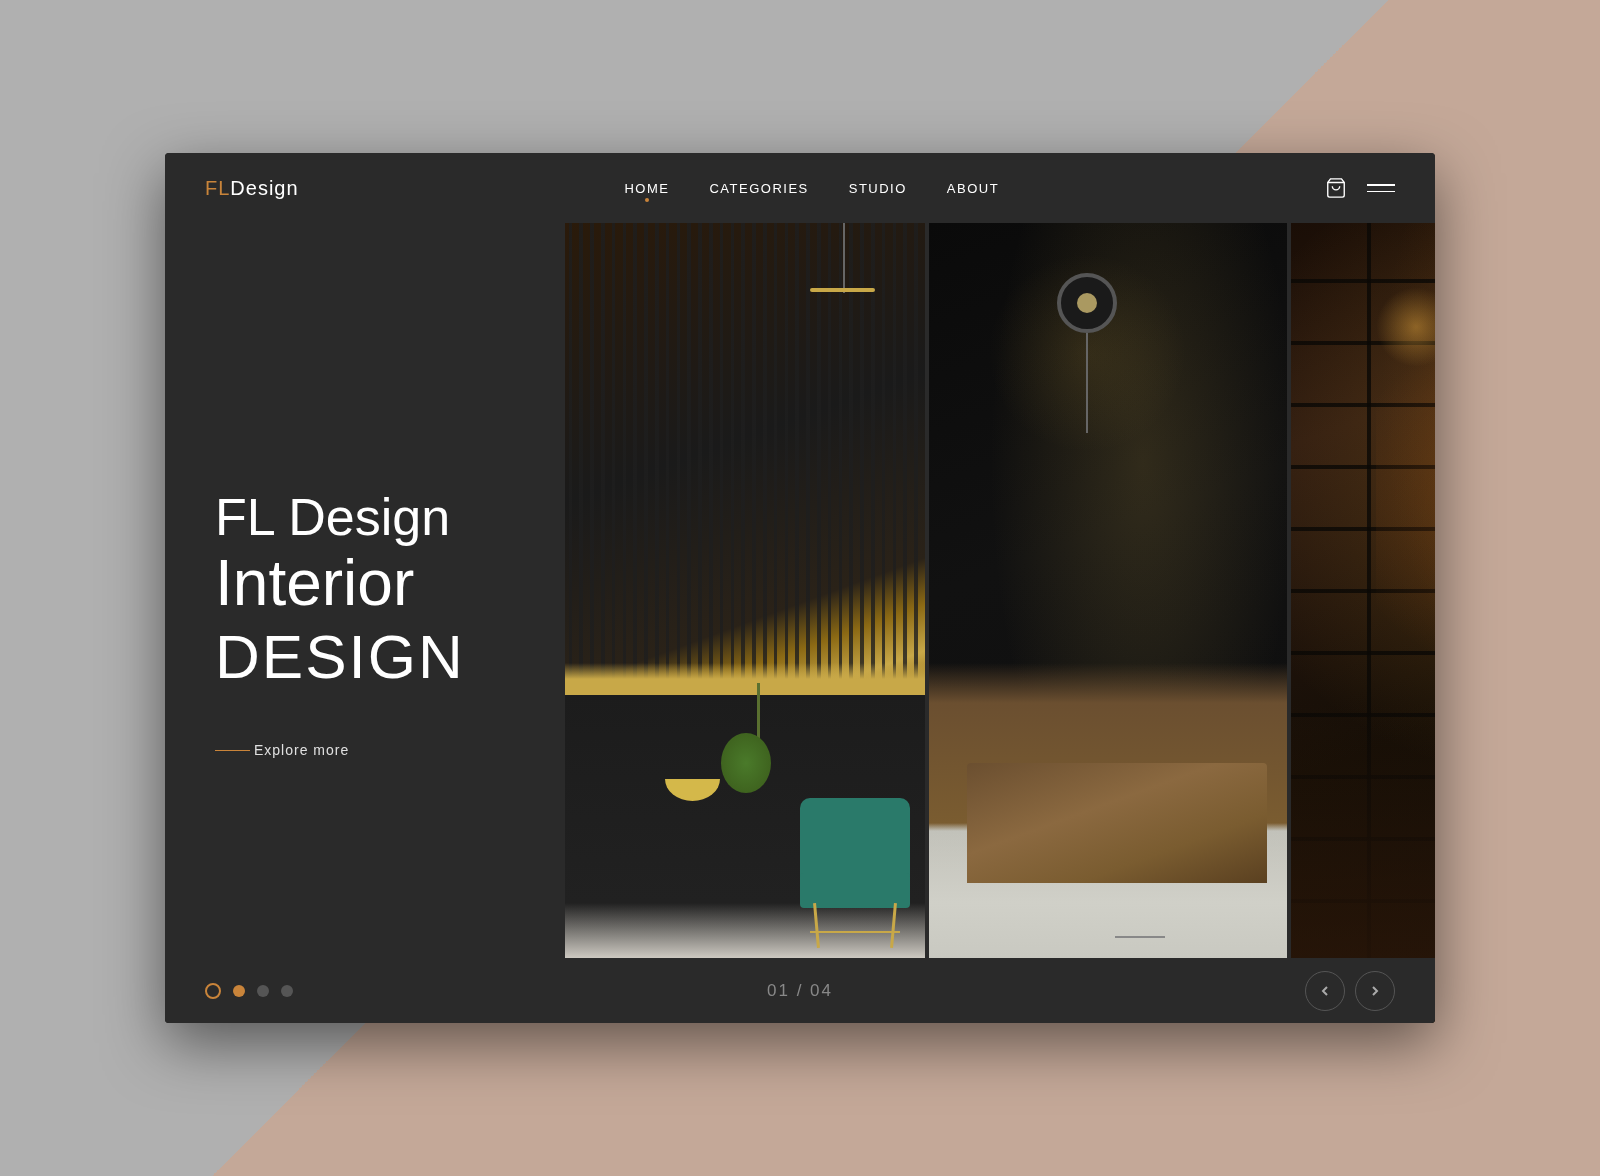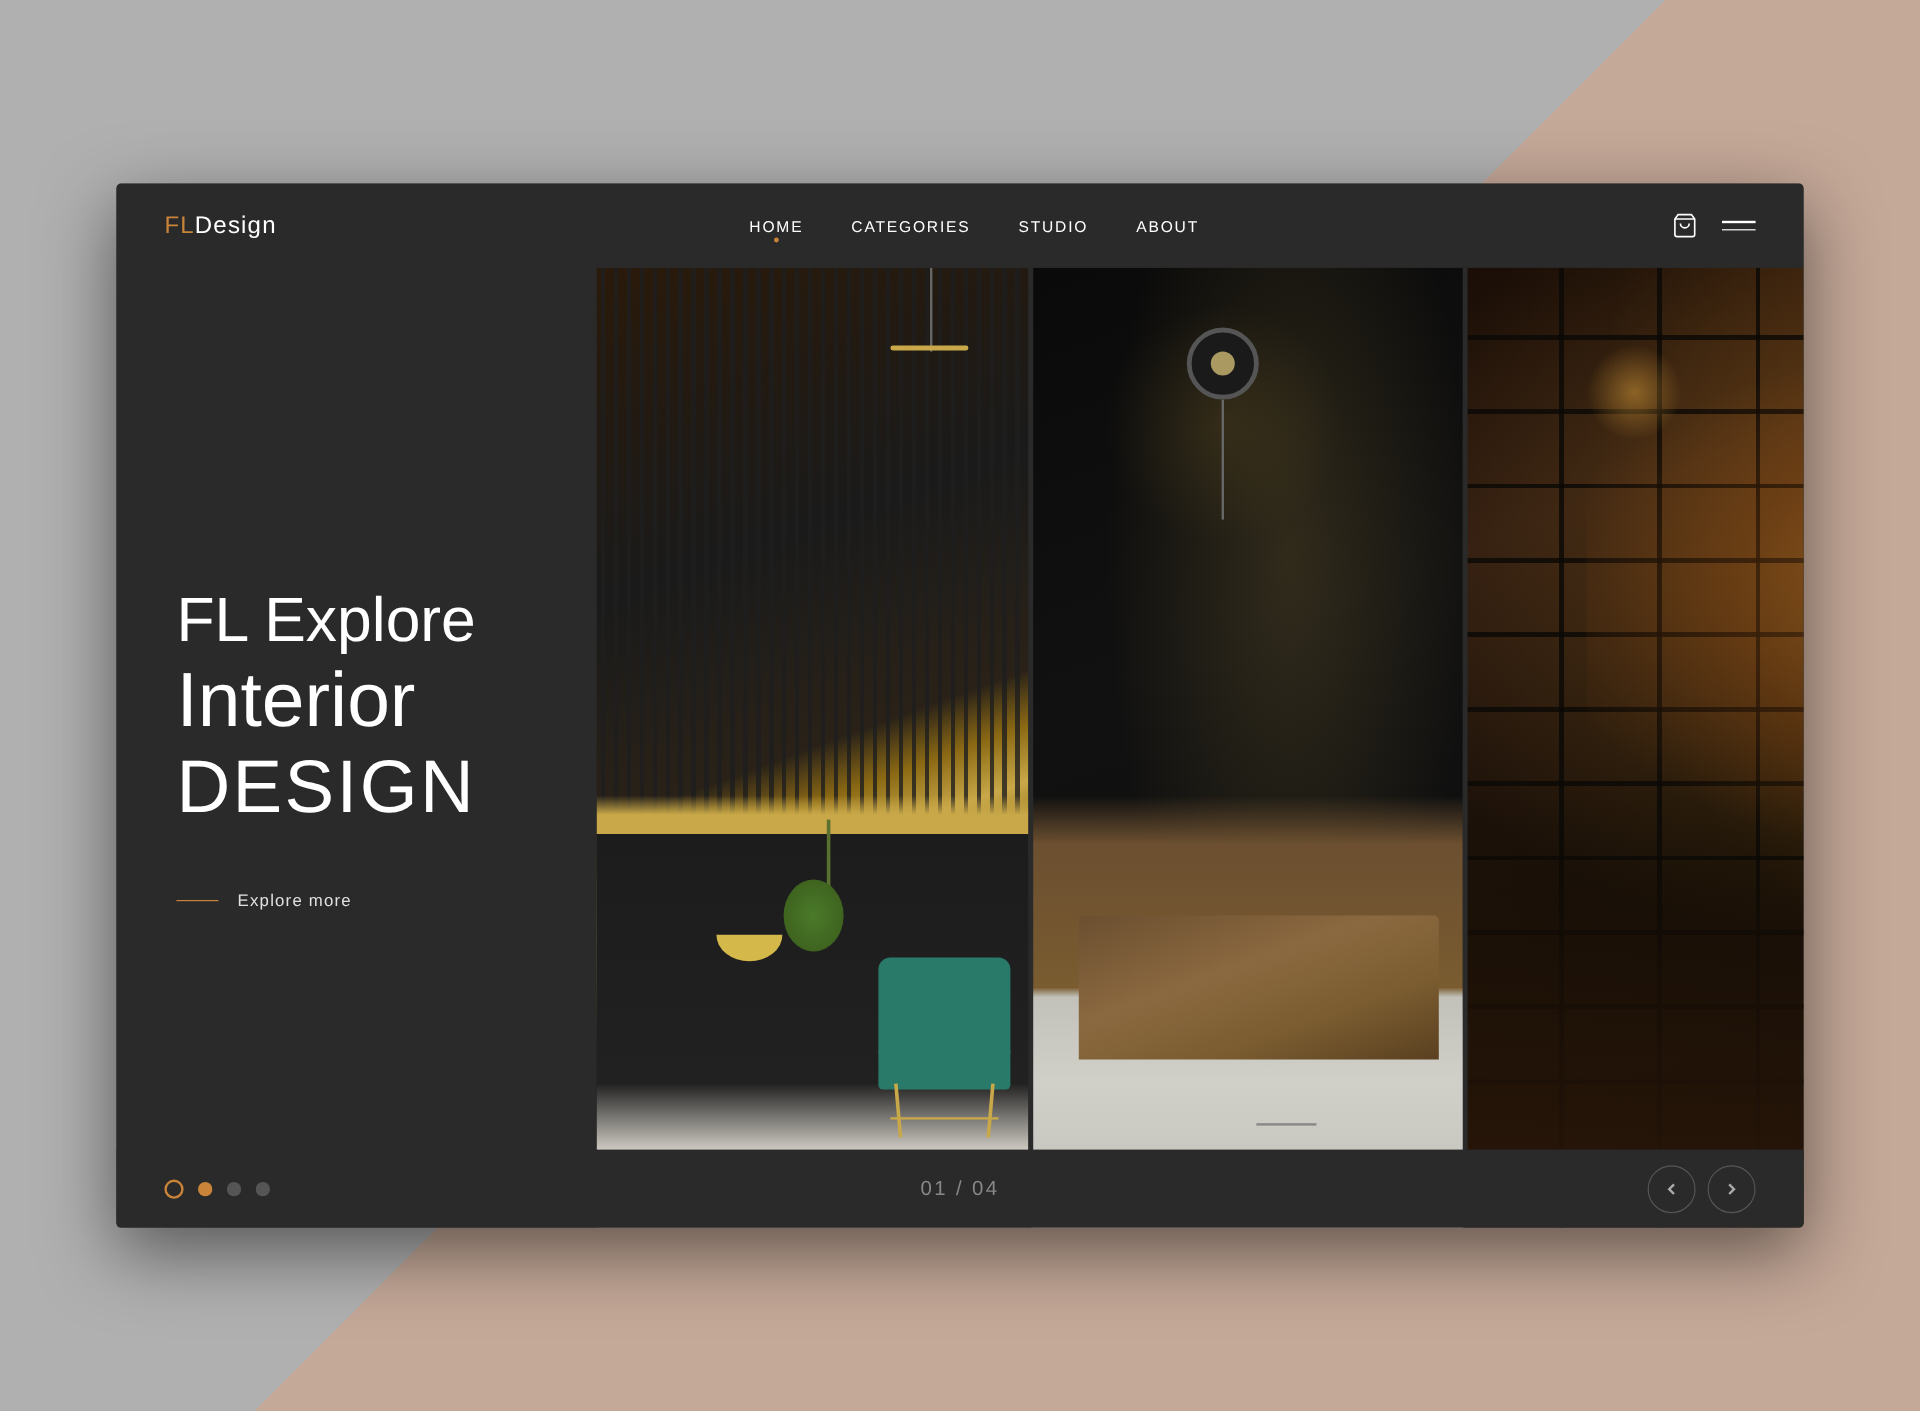--- a/index.html
+++ b/index.html
@@ -7,21 +7,21 @@
       width: 1600px;
       height: 1176px;
       background: linear-gradient(135deg, #b0b0b0 0%, #b0b0b0 50%, #c4a898 50%, #c4a898 100%);
       display: flex;
       align-items: center;
       justify-content: center;
       font-family: 'Helvetica Neue', Helvetica, Arial, sans-serif;
     }
 
     .browser-window {
-      width: 1406px;
+      width: 1270px;
       height: 870px;
       background: #2a2a2a;
       border-radius: 4px;
       overflow: hidden;
       position: relative;
       box-shadow: 0 20px 60px rgba(0,0,0,0.5);
     }
 
     
     .header {
@@ -143,21 +143,21 @@
     .hero-title .line3 {
       font-size: 62px;
       font-weight: 400;
       display: block;
       letter-spacing: 2px;
     }
 
     .explore-link {
       display: flex;
       align-items: center;
-      gap: 16px;
+      gap: 4px;
       margin-top: 50px;
       cursor: pointer;
     }
 
     .explore-line {
       width: 35px;
       height: 1.5px;
       background: #c9843a;
     }
 
@@ -369,21 +369,21 @@
         <div class="menu-line"></div>
         <div class="menu-line"></div>
       </div>
     </div>
   </header>
 
   <div class="main">
 
     <div class="left-panel">
       <div class="hero-title">
-        <span class="line1">FL Explore</span>
+        <span class="line1">FL Design</span>
         <span class="line2">Interior</span>
         <span class="line3">DESIGN</span>
       </div>
 
       <div class="explore-link">
         <div class="explore-line"></div>
         <span class="explore-text">Explore more</span>
       </div>
     </div>
 

